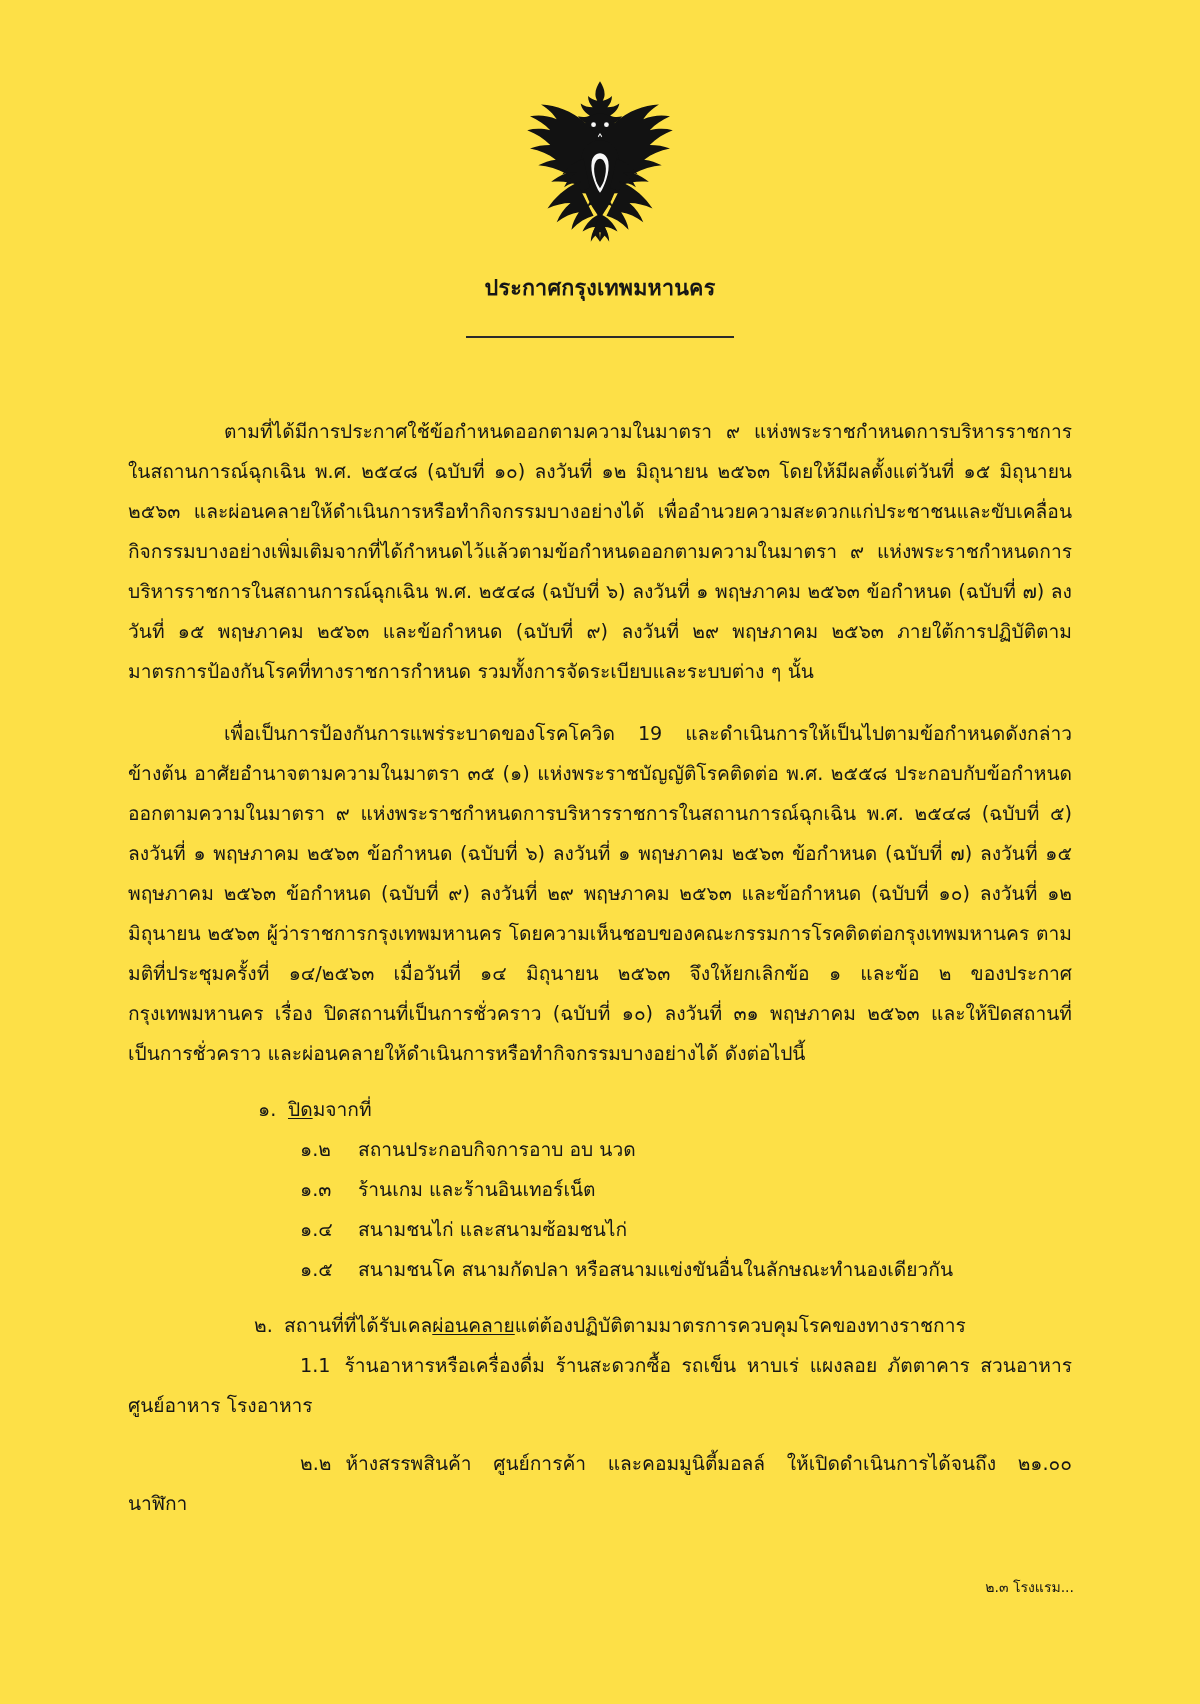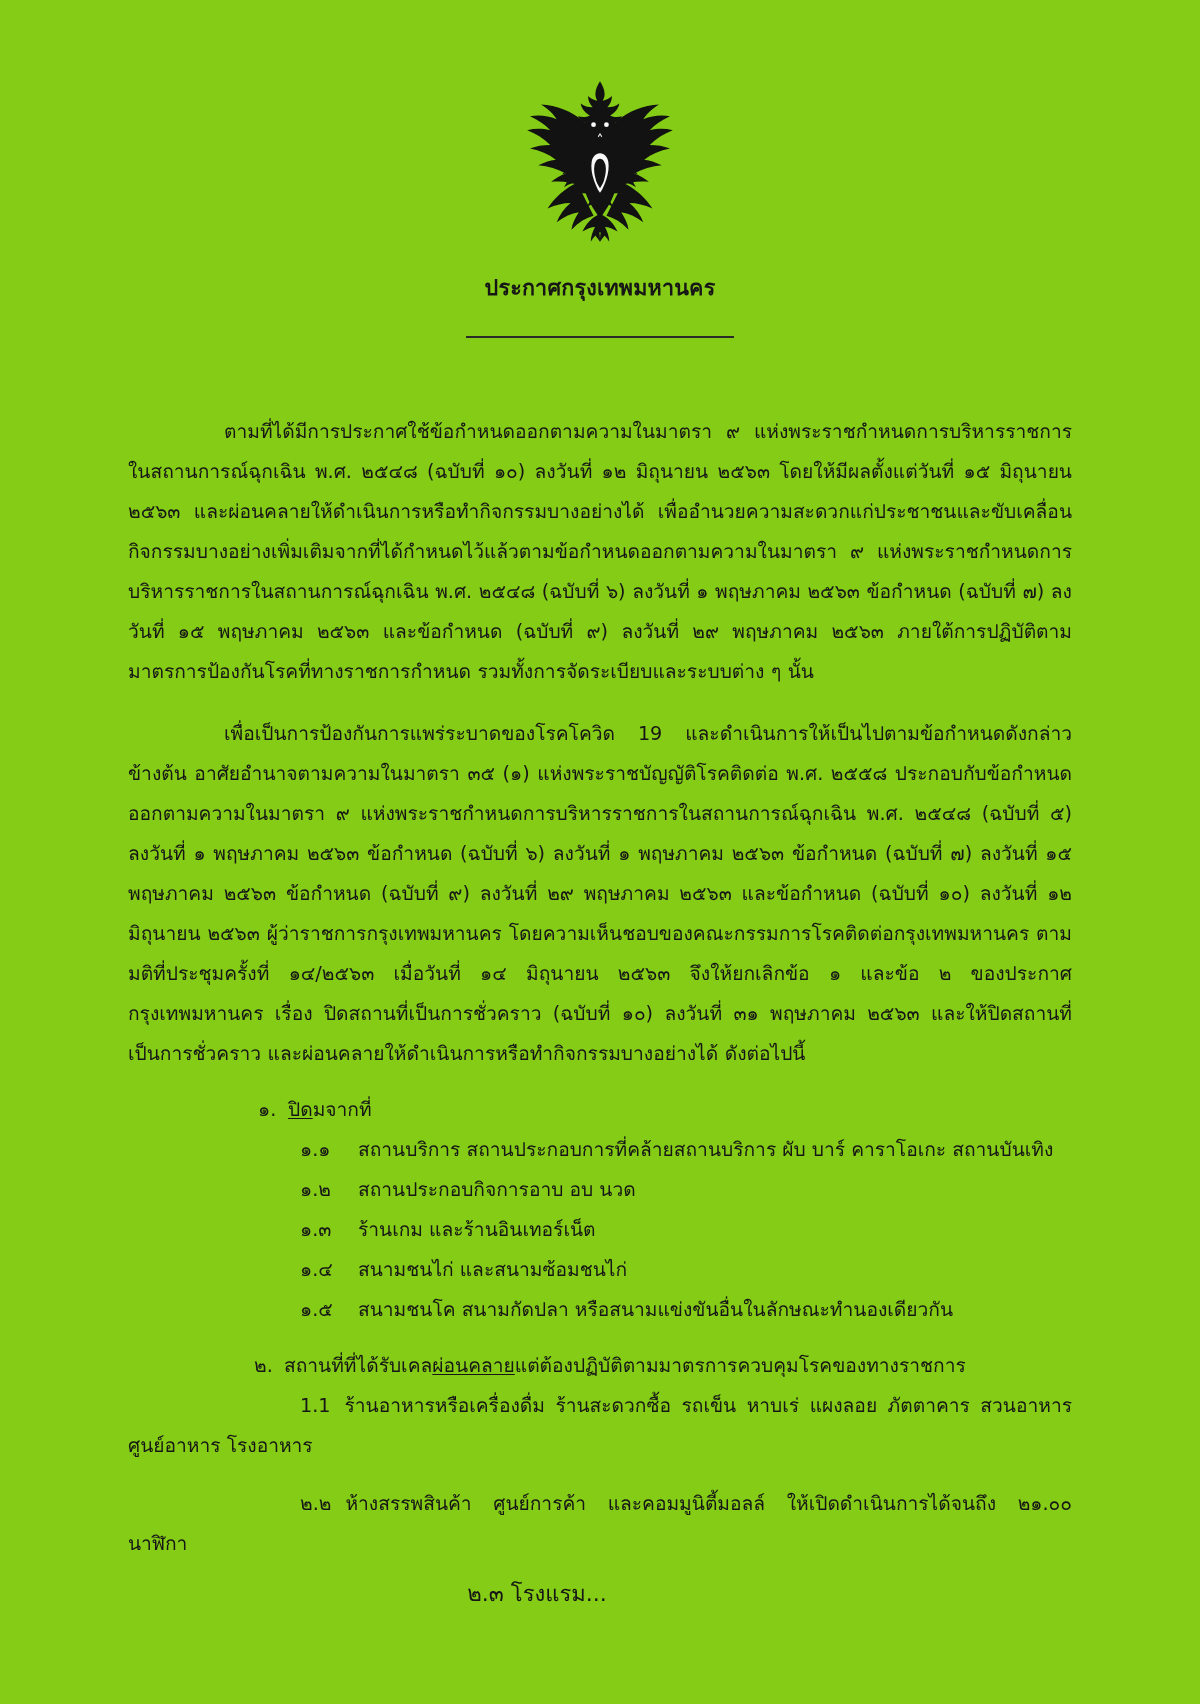--- a/index.html
+++ b/index.html
@@ -10,21 +10,21 @@
   }
   body {
     font-family: "Liberation Serif", "DejaVu Serif", serif;
     color: #1a1a1a;
   }
   .page {
     position: relative;
     width: 1200px;
     height: 1704px;
     margin: 0 auto;
-    background: #84cc16;
+    background: #fde047;
     box-sizing: border-box;
     overflow: hidden;
   }
 
   
   .emblem-wrap {
     position: absolute;
     top: 74px;
     left: 0;
     width: 1200px;
@@ -149,23 +149,23 @@
   }
 
   
   .footer-note {
     position: absolute;
     left: 0;
     top: 1576px;
     width: 1200px;
     padding-right: 126px;
     box-sizing: border-box;
-    text-align: center;
-    font-family: "DejaVu Sans", "Liberation Sans", sans-serif;
-    font-size: 22px;
+    text-align: right;
+    font-family: "DejaVu Sans", "Liberation Sans", sans-serif;
+    font-size: 14px;
     color: #161616;
   }
 </style>
 </head>
 <body>
 
 <div class="page">
 
   <div class="emblem-wrap">
     <svg class="emblem" viewBox="0 0 200 190" aria-hidden="true">
@@ -216,24 +216,20 @@
     <p class="para">ตามที่ได้มีการประกาศใช้ข้อกำหนดออกตามความในมาตรา ๙ แห่งพระราชกำหนดการบริหารราชการในสถานการณ์ฉุกเฉิน พ.ศ. ๒๕๔๘  (ฉบับที่ ๑๐) ลงวันที่ ๑๒ มิถุนายน ๒๕๖๓ โดยให้มีผลตั้งแต่วันที่ ๑๕ มิถุนายน ๒๕๖๓ และผ่อนคลายให้ดำเนินการหรือทำกิจกรรมบางอย่างได้ เพื่ออำนวยความสะดวกแก่ประชาชนและขับเคลื่อนกิจกรรมบางอย่างเพิ่มเติมจากที่ได้กำหนดไว้แล้วตามข้อกำหนดออกตามความในมาตรา ๙ แห่งพระราชกำหนดการบริหารราชการในสถานการณ์ฉุกเฉิน พ.ศ. ๒๕๔๘ (ฉบับที่ ๖) ลงวันที่ ๑ พฤษภาคม ๒๕๖๓ ข้อกำหนด (ฉบับที่ ๗) ลงวันที่ ๑๕ พฤษภาคม ๒๕๖๓ และข้อกำหนด (ฉบับที่ ๙) ลงวันที่ ๒๙ พฤษภาคม ๒๕๖๓ ภายใต้การปฏิบัติตามมาตรการป้องกันโรคที่ทางราชการกำหนด รวมทั้งการจัดระเบียบและระบบต่าง ๆ นั้น</p>
     <p class="para">เพื่อเป็นการป้องกันการแพร่ระบาดของโรคโควิด 19 และดำเนินการให้เป็นไปตามข้อกำหนดดังกล่าวข้างต้น อาศัยอำนาจตามความในมาตรา ๓๕ (๑) แห่งพระราชบัญญัติโรคติดต่อ พ.ศ. ๒๕๕๘ ประกอบกับข้อกำหนดออกตามความในมาตรา ๙  แห่งพระราชกำหนดการบริหารราชการในสถานการณ์ฉุกเฉิน พ.ศ. ๒๕๔๘ (ฉบับที่ ๕) ลงวันที่ ๑ พฤษภาคม ๒๕๖๓ ข้อกำหนด (ฉบับที่ ๖) ลงวันที่ ๑ พฤษภาคม ๒๕๖๓ ข้อกำหนด (ฉบับที่ ๗) ลงวันที่ ๑๕ พฤษภาคม ๒๕๖๓ ข้อกำหนด (ฉบับที่ ๙) ลงวันที่ ๒๙ พฤษภาคม ๒๕๖๓ และข้อกำหนด (ฉบับที่ ๑๐) ลงวันที่ ๑๒ มิถุนายน ๒๕๖๓ ผู้ว่าราชการกรุงเทพมหานคร โดยความเห็นชอบของคณะกรรมการโรคติดต่อกรุงเทพมหานคร ตามมติที่ประชุมครั้งที่ ๑๔/๒๕๖๓ เมื่อวันที่ ๑๔ มิถุนายน ๒๕๖๓ จึงให้ยกเลิกข้อ ๑ และข้อ ๒ ของประกาศกรุงเทพมหานคร เรื่อง ปิดสถานที่เป็นการชั่วคราว (ฉบับที่ ๑๐) ลงวันที่ ๓๑ พฤษภาคม ๒๕๖๓ และให้ปิดสถานที่เป็นการชั่วคราว และผ่อนคลายให้ดำเนินการหรือทำกิจกรรมบางอย่างได้ ดังต่อไปนี้</p>
 
     <div class="list-block">
       <div class="l1">
         <span class="num">๑.</span>
         <span class="txt"><span class="underline">ปิด</span><span>มจากที่</span></span>
       </div>
 
       <div class="l2">
-        <span class="num">๑.๑</span>
-        <span class="txt">สถานบริการ สถานประกอบการที่คล้ายสถานบริการ ผับ บาร์ คาราโอเกะ สถานบันเทิง</span>
-      </div>
-      <div class="l2">
         <span class="num">๑.๒</span>
         <span class="txt">สถานประกอบกิจการอาบ อบ นวด</span>
       </div>
       <div class="l2">
         <span class="num">๑.๓</span>
         <span class="txt">ร้านเกม และร้านอินเทอร์เน็ต</span>
       </div>
       <div class="l2">
         <span class="num">๑.๔</span>
         <span class="txt">สนามชนไก่ และสนามซ้อมชนไก่</span>

